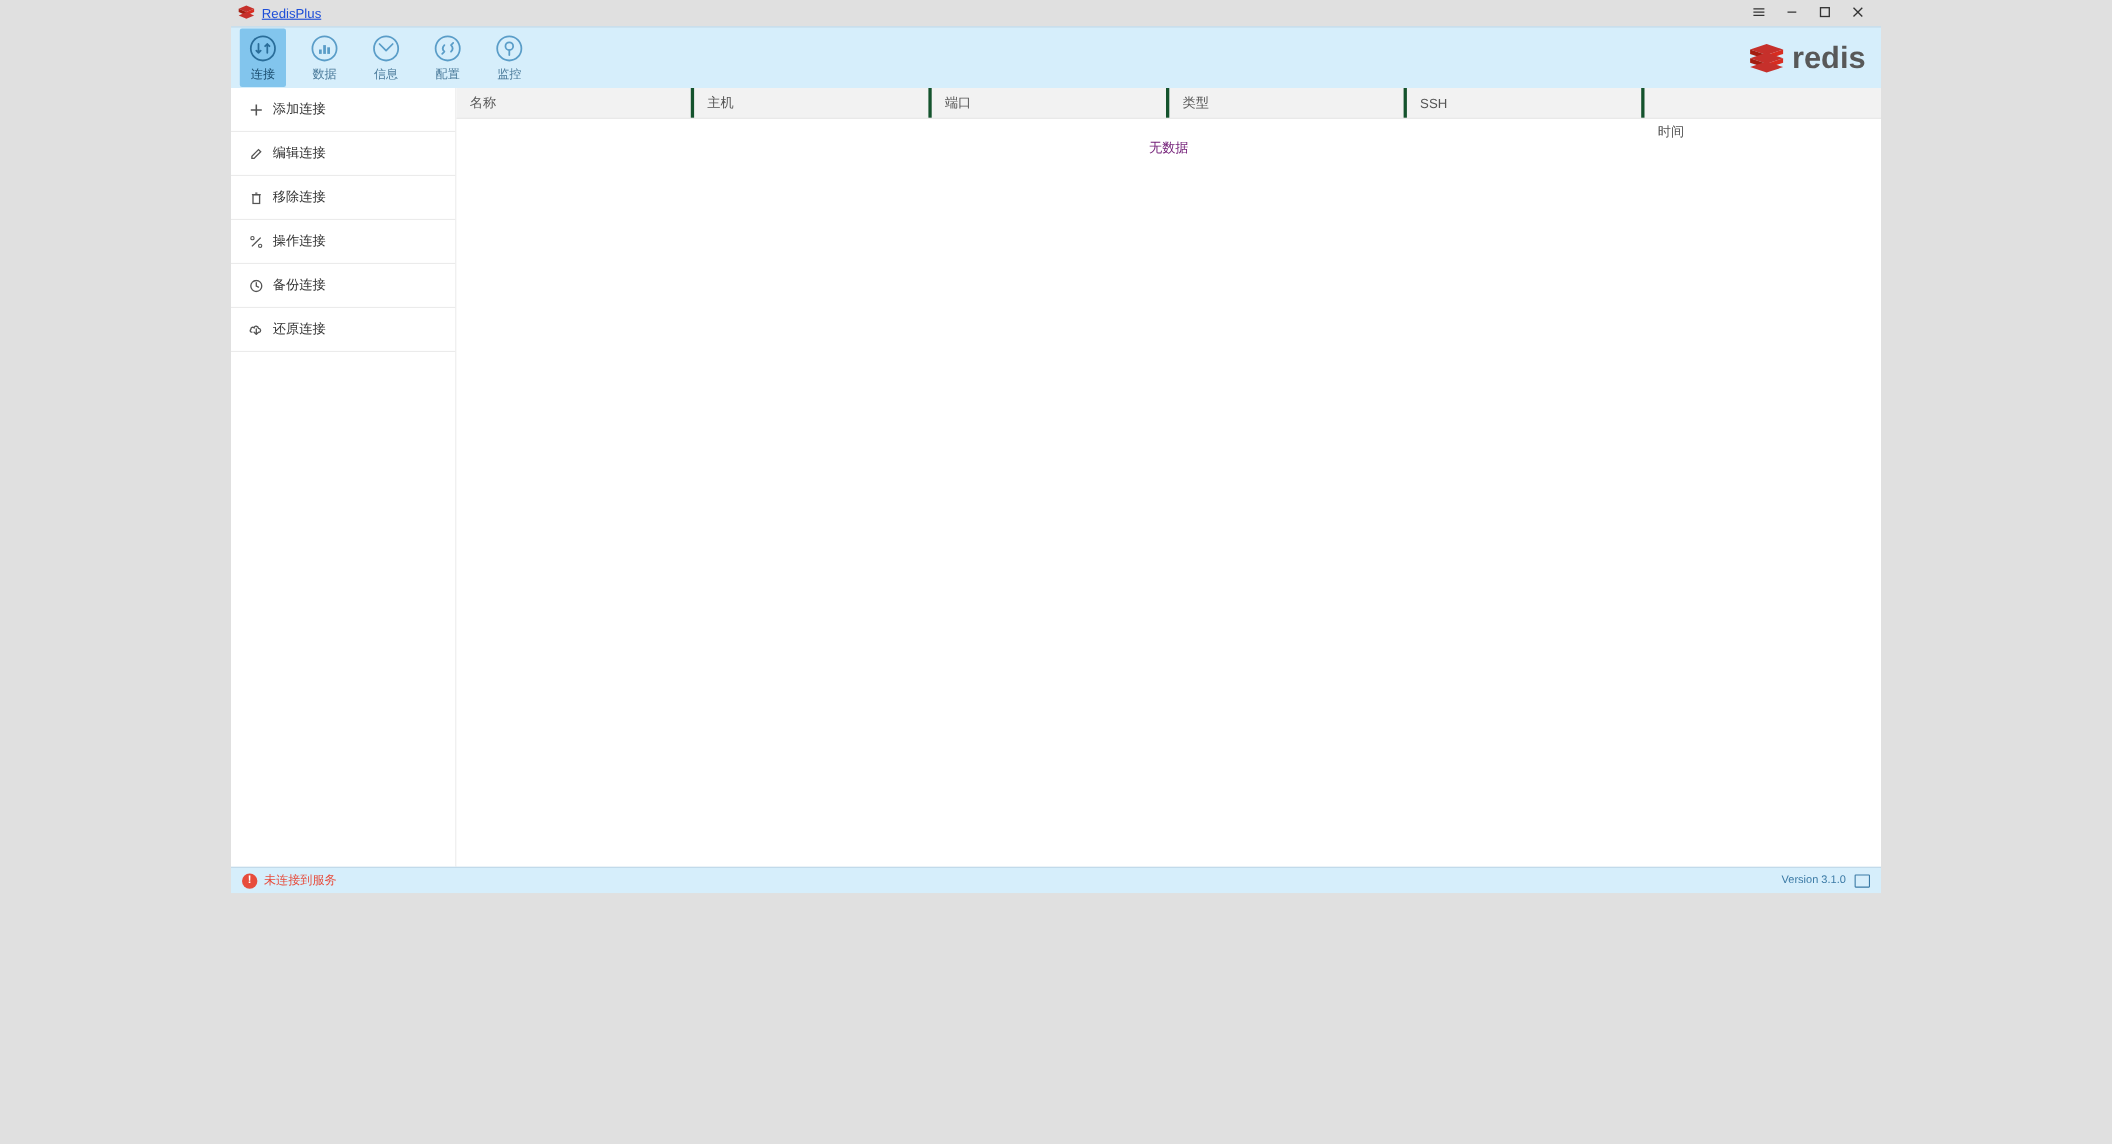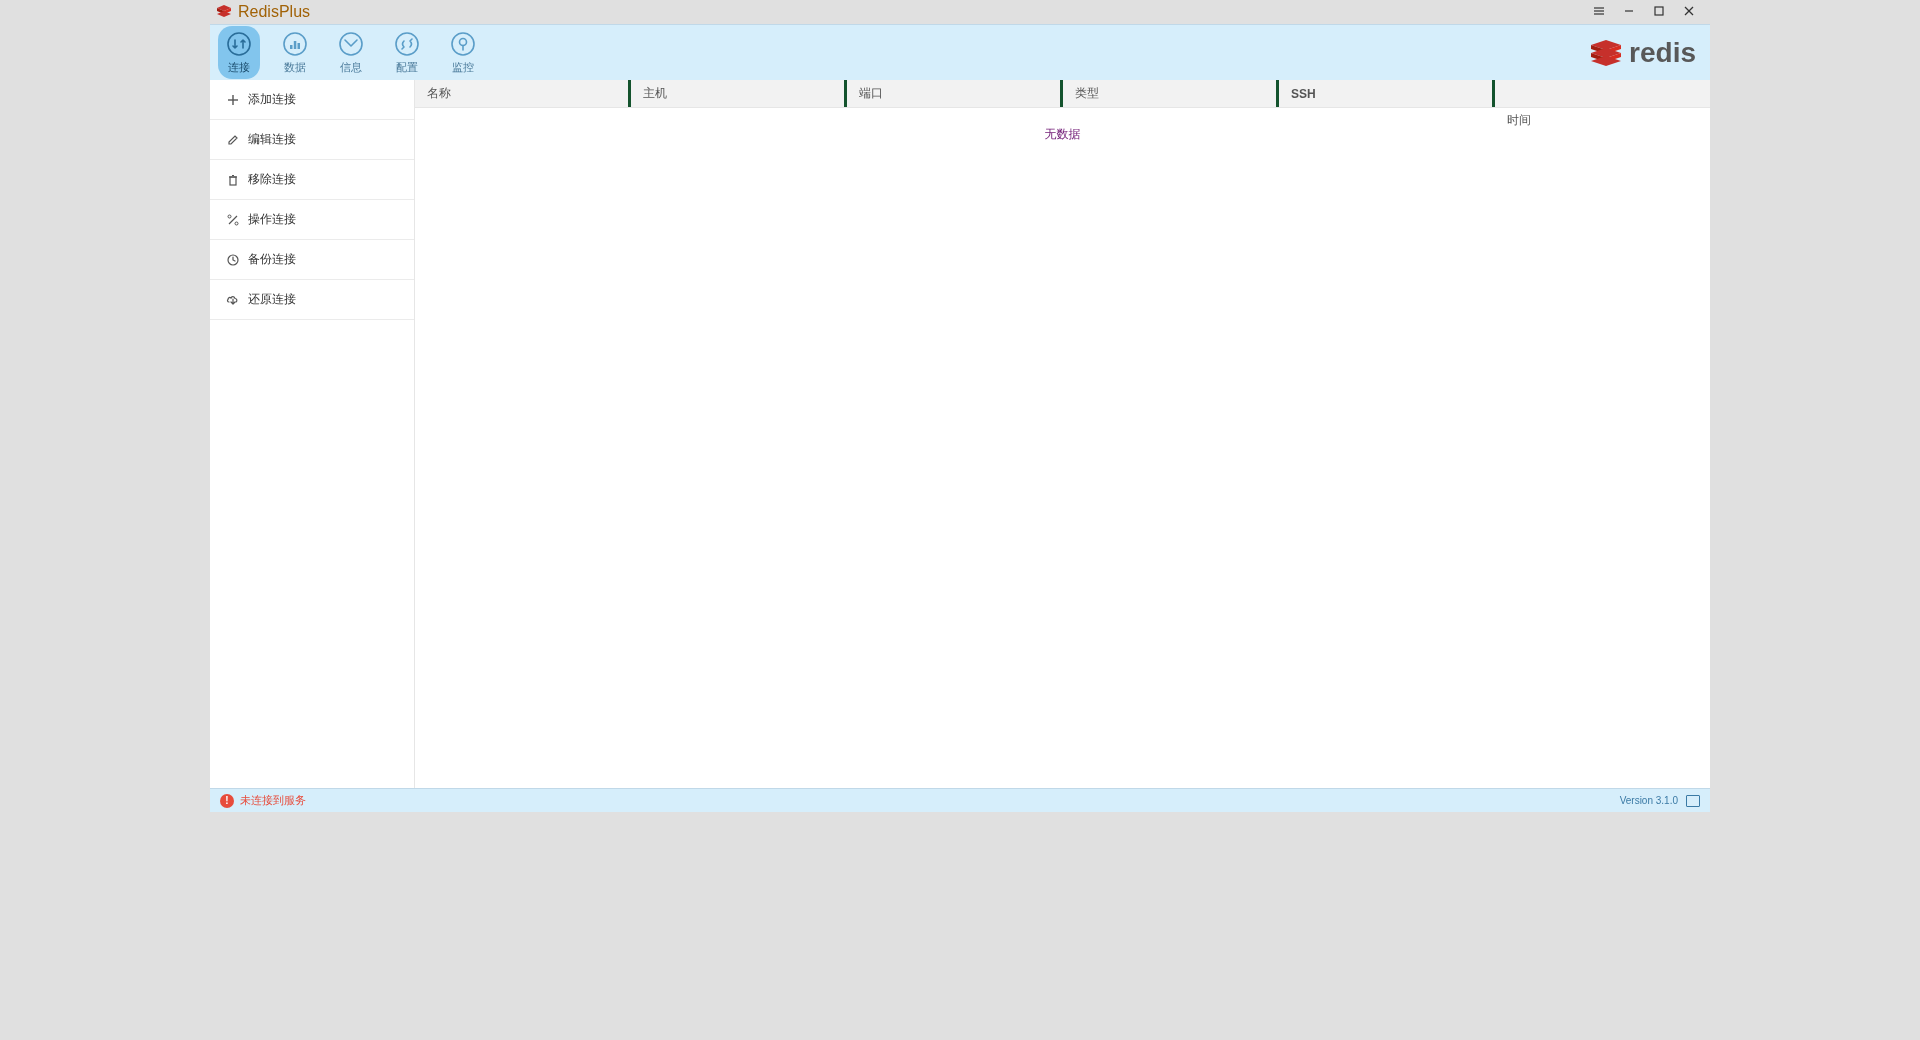--- a/index.html
+++ b/index.html
@@ -36,22 +36,23 @@
       gap: 6px;
     }
     .title-left .logo {
       width: 16px;
       height: 16px;
       display: flex;
       align-items: center;
       justify-content: center;
     }
     .title-text {
-      color: #a16207;
-      font-size: 16px;
+      color: #1d4ed8;
+      font-size: 12px;
+      text-decoration: underline;
     }
     .title-right {
       margin-left: auto;
       display: flex;
       align-items: center;
       gap: 0;
     }
     .win-btn {
       width: 30px;
       height: 24px;
@@ -73,21 +74,21 @@
     }
     .toolbar-items {
       display: flex;
       gap: 14px;
     }
     .toolbar-item {
       display: flex;
       flex-direction: column;
       align-items: center;
       padding: 4px 6px;
-      border-radius: 14px;
+      border-radius: 2px;
       cursor: pointer;
       min-width: 42px;
     }
     .toolbar-item.active {
       background: #82c5ed;
     }
     .toolbar-item .tb-icon {
       width: 28px;
       height: 28px;
       display: flex;
@@ -182,21 +183,21 @@
       color: #555;
       font-size: 12px;
     }
     .table-header .th:last-child {
       border-right: none;
     }
     .col-name { width: 216px; }
     .col-host { width: 216px; }
     .col-port { width: 216px; }
     .col-type { width: 216px; }
-    .col-ssh  { width: 216px; font-weight: bold; }
+    .col-ssh  { width: 216px; }
     .col-time { flex: 1; margin-top: 40px; }
     .table-body {
       flex: 1;
       display: flex;
       justify-content: center;
       padding-top: 18px;
     }
     .empty-text {
       color: #701a75;
       font-size: 12px;

